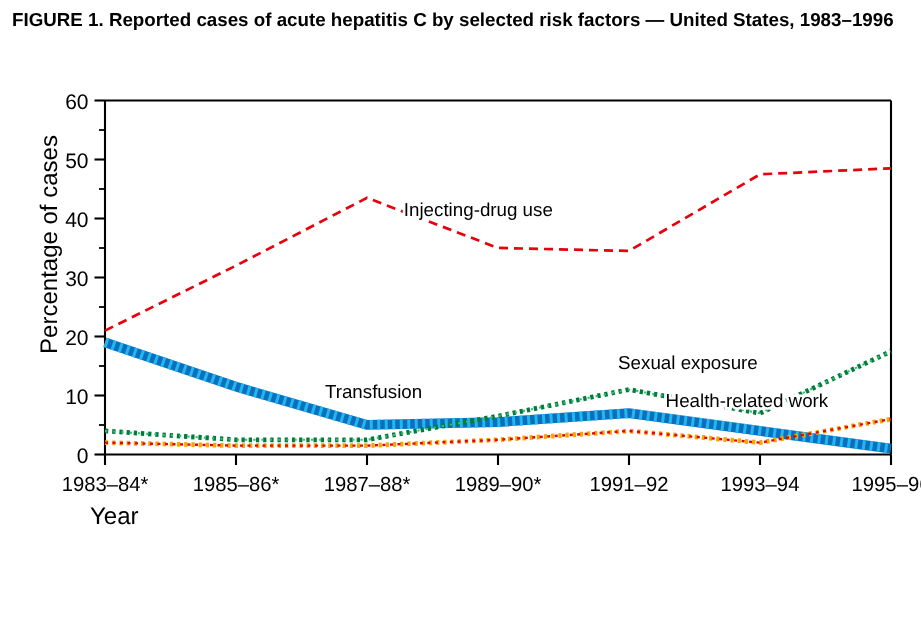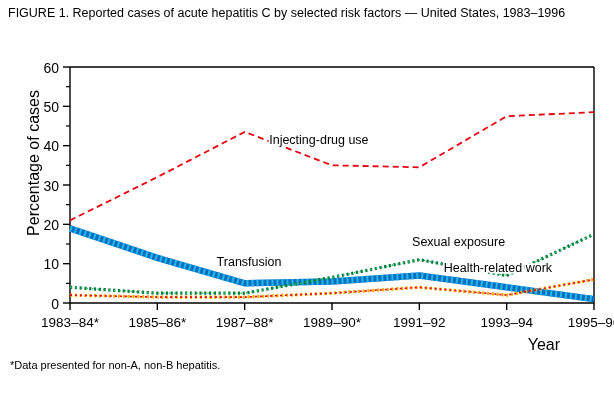--- a/index.html
+++ b/index.html
@@ -3,37 +3,37 @@
 <meta charset="utf-8">
 <style>
   html,body{margin:0;padding:0;}
   body{
     width:614px;height:420px;background:#ffffff;
     font-family:"Liberation Sans", sans-serif;
     color:#000;overflow:hidden;position:relative;
   }
   #figure-title{
     position:absolute;left:8px;top:6px;width:600px;
-    font-size:12.5px;line-height:15px;font-weight:normal;
+    font-size:12.5px;line-height:15px;font-weight:bold;
     letter-spacing:0px;
   }
   #plot-wrap{position:absolute;left:0;top:58px;width:614px;height:300px;}
   #footnotes{
     position:absolute;left:10px;top:358px;width:480px;
     font-size:11px;line-height:14px;
   }
   #footnotes div{white-space:nowrap;}
   .axis-title-y{
     position:absolute;left:-86px;top:96px;width:240px;
     transform:rotate(-90deg);transform-origin:center center;
     text-align:center;font-size:16px;
   }
   .axis-title-x{
     position:absolute;left:60px;top:278px;width:500px;
-    text-align:right;font-size:16px;
+    text-align:left;font-size:16px;
   }
   svg{display:block;}
   text{font-family:"Liberation Sans", sans-serif;fill:#000;}
 </style>
 </head>
 <body>
 
 <div id="figure-title">FIGURE 1. Reported cases of acute hepatitis C by selected risk factors — United States, 1983–1996</div>
 
 <div id="plot-wrap">
@@ -108,14 +108,13 @@
         <text x="244.66666666666666" y="269" text-anchor="middle" font-size="13.5">1987–88*</text>
         <text x="332" y="269" text-anchor="middle" font-size="13.5">1989–90*</text>
         <text x="419.3333333333333" y="269" text-anchor="middle" font-size="13.5">1991–92</text>
         <text x="506.6666666666667" y="269" text-anchor="middle" font-size="13.5">1993–94</text>
         <text x="594" y="269" text-anchor="middle" font-size="13.5">1995–96</text>
       </g>
   </svg>
 </div>
 
 <div id="footnotes">
-  <div>*Data presented for non-A, non-B hepatitis.</div>
 </div>
 
 </body></html>

